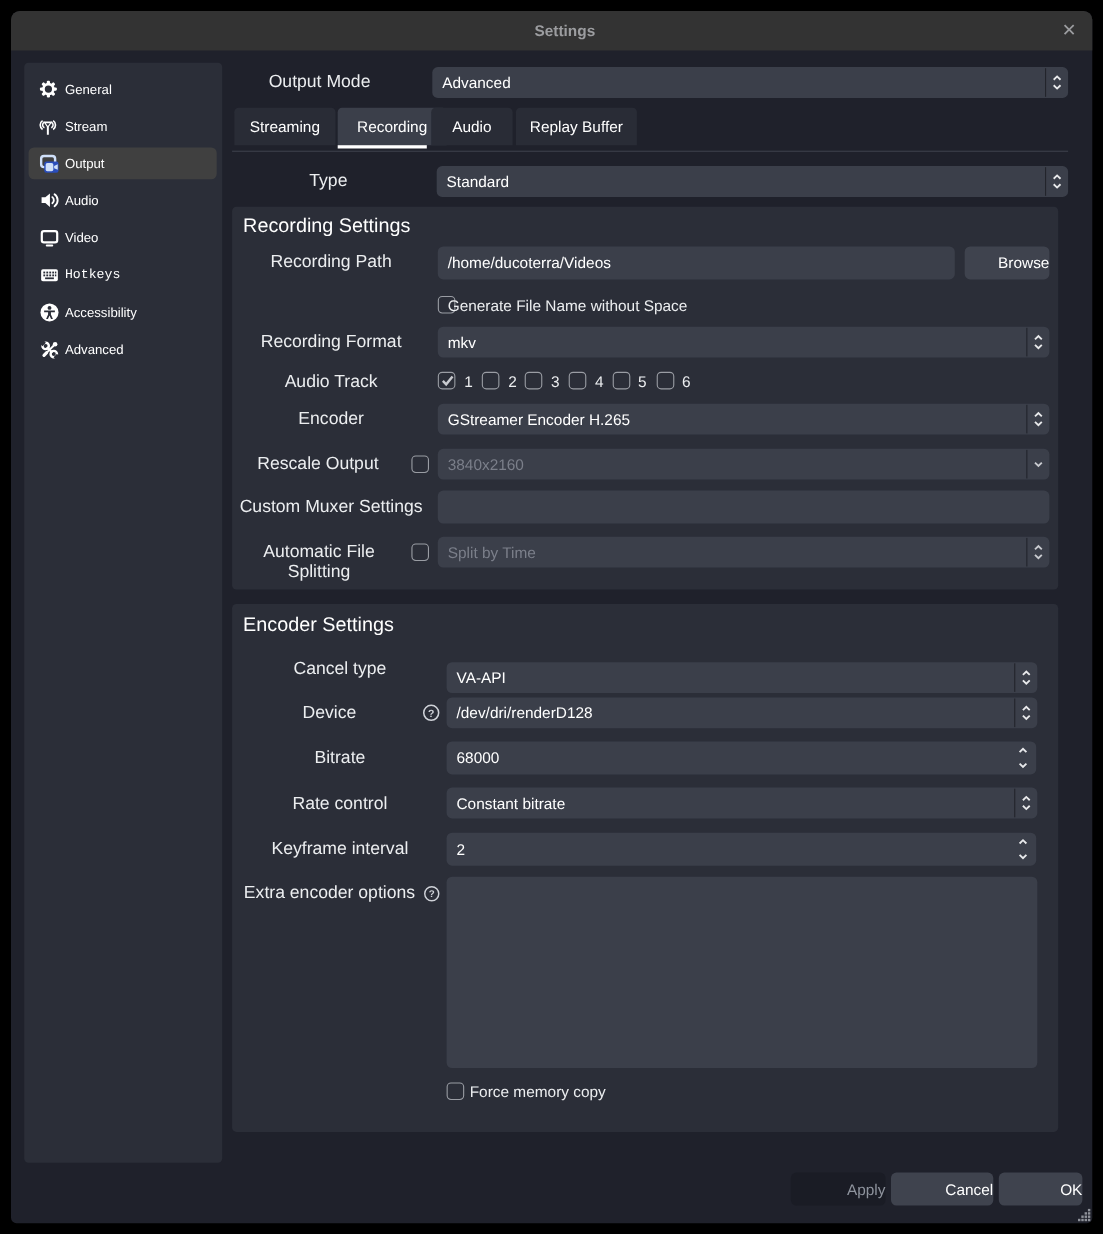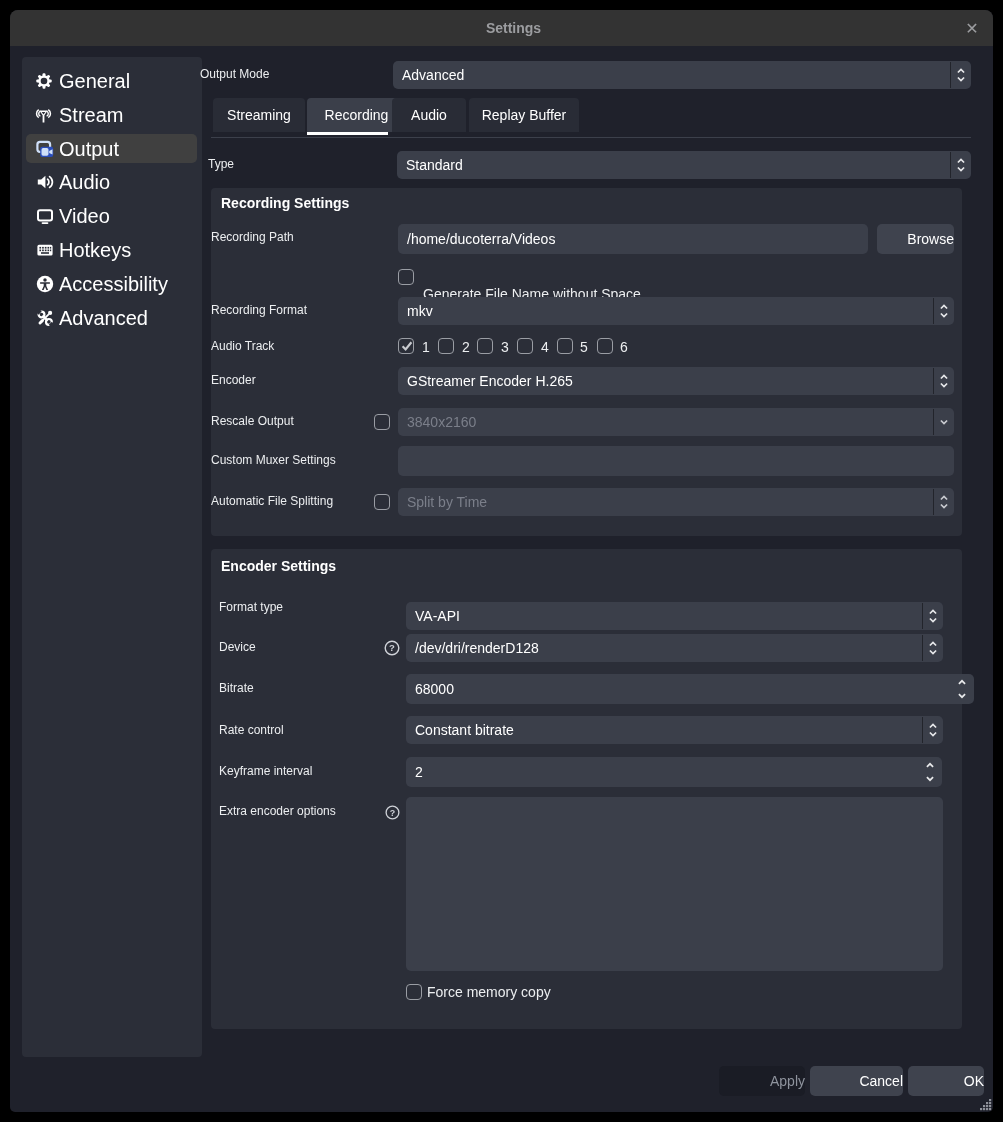--- a/index.html
+++ b/index.html
@@ -4,34 +4,34 @@
 <style>
   html,body{margin:0;padding:0;}
   body{width:1003px;height:1122px;background:#000;position:relative;overflow:hidden;
        font-family:"Liberation Sans", sans-serif;}
   .abs{position:absolute;}
   #win{left:10px;top:10px;width:983px;height:1102px;background:#1f212b;border-radius:8px 8px 5px 5px;}
   #titlebar{left:10px;top:10px;width:983px;height:36px;background:#333333;border-radius:8px 8px 0 0;}
   #title{left:22px;top:20px;width:983px;text-align:center;color:#9c9da0;font-size:14px;font-weight:bold;}
   #close{left:963px;top:20px;width:18px;height:18px;color:#9c9da0;font-size:16px;text-align:center;line-height:18px;}
   #sidebar{left:22px;top:57px;width:180px;height:1000px;background:#2b2e38;border-radius:4px;}
-  .sitem{left:26px;width:171px;height:29px;border-radius:5px;color:#ffffff;font-size:20px;}
+  .sitem{left:26px;width:171px;height:29px;border-radius:5px;color:#ffffff;font-size:12px;}
   .sitem.sel{background:#404040;}
   .sitem .slab{position:absolute;left:33px;top:50%;transform:translateY(-50%);}
   .sitem svg{position:absolute;left:9.5px;top:50%;transform:translateY(-50%);}
-  .lab{color:#eceef0;font-size:12px;text-align:left;transform:translateY(-1.5px);}
+  .lab{color:#eceef0;font-size:16px;text-align:center;transform:translateY(-1.5px);}
   .field{background:#3b3f4a;border-radius:5px;color:#ffffff;font-size:14px;}
   .field .txt{position:absolute;left:9px;top:50%;transform:translateY(-50%);white-space:nowrap;}
   .field .dtxt{position:absolute;left:9px;top:50%;transform:translateY(-50%);color:#7b7f8a;white-space:nowrap;}
   .sep{position:absolute;right:20px;top:1px;bottom:1px;width:1px;background:#22242b;}
   .arrs{position:absolute;right:0;top:0;height:100%;width:20px;}
   .btn{background:#3f434e;border-radius:5px;color:#fff;font-size:14px;text-align:right;}
   .btn span{position:absolute;left:0;right:0;top:50%;transform:translateY(-50%);}
   .grp{background:#2b2e38;border-radius:4px;}
-  .gtitle{color:#ffffff;font-size:14px;font-weight:bold;}
+  .gtitle{color:#ffffff;font-size:18px;font-weight:normal;}
   .cb{width:14px;height:14px;border:1.6px solid #9a9da4;border-radius:4px;background:transparent;}
   .tab{top:98px;height:34px;background:#292c36;border-radius:4px 4px 0 0;color:#fff;font-size:14px;text-align:center;}
   .tab span{position:absolute;left:0;right:0;top:50%;transform:translateY(-50%);}
   .tab.active{background:#3b3f4a;height:34px;}
   .tabline{left:211px;top:137px;width:760px;height:1px;background:#3c404b;}
   .underline{left:307px;top:131.5px;width:81px;height:3.6px;background:#ffffff;}
   .cblab{color:#eceef0;font-size:14px;}
 </style>
 </head>
 <body>
@@ -91,21 +91,21 @@
   </div>
 
 <div class="abs sitem" style="top:201px;">
     <svg width="18" height="18" viewBox="0 0 18 18">
   <rect x="2" y="3.2" width="14" height="10.2" rx="2" fill="none" stroke="#fff" stroke-width="2"></rect>
   <rect x="5.6" y="15.2" width="6.8" height="1.8" rx="0.9" fill="#fff"></rect>
     </svg>
   <span class="slab">Video</span>
   </div>
 
-<div class="abs sitem" style="top:235px;">
+<div class="abs sitem" style="top:235px;font-family:Liberation Mono, monospace;">
     <svg width="18" height="18" viewBox="0 0 18 18">
   <rect x="1.4" y="3.8" width="15.2" height="10.8" rx="1.6" fill="#fff"></rect>
   <g fill="#2b2e38">
     <rect x="3.4" y="5.9" width="1.7" height="1.7"></rect>
         <rect x="6.1" y="5.9" width="1.7" height="1.7"></rect>
     <rect x="8.8" y="5.9" width="1.7" height="1.7"></rect>
         <rect x="11.5" y="5.9" width="1.7" height="1.7"></rect>
     <rect x="14" y="5.9" width="1.2" height="1.7"></rect>
     <rect x="3.4" y="8.5" width="1.7" height="1.7"></rect>
         <rect x="6.1" y="8.5" width="1.7" height="1.7"></rect>
@@ -188,21 +188,21 @@
 
 <div class="abs lab" style="left:211px;top:231px;width:180px;">Recording Path</div>
 <div class="abs field" style="left:398px;top:224px;width:470px;height:30px;">
     <span class="txt">/home/ducoterra/Videos</span>
   </div>
 <div class="abs btn" style="left:877px;top:224px;width:77px;height:30px;">
     <span>Browse</span>
   </div>
 
 <div class="abs cb" style="left:398px;top:269px;"></div>
-<div class="abs cblab" style="left:423px;top:270px;margin-top:16px;">Generate File Name without Space</div>
+<div class="abs cblab" style="left:407px;top:270px;">Generate File Name without Space</div>
 
 <div class="abs lab" style="left:211px;top:304px;width:180px;">Recording Format</div>
 <div class="abs field" style="left:398px;top:297px;width:556px;height:28px;">
   <span class="txt">mkv</span>
     <div class="sep"></div>
   <div class="arrs"><svg width="20" height="28" viewBox="0 0 20 28">
         <g stroke="#e8e9eb" stroke-width="1.7" fill="none">
           <path d="M6.9,11.5 L10,8.5 L13.1,11.5"></path>
           <path d="M6.9,16.5 L10,19.5 L13.1,16.5"></path>
         </g>
@@ -262,21 +262,21 @@
         <g stroke="#c9cbd0" stroke-width="1.7" fill="none">
           <path d="M6.9,11.5 L10,8.5 L13.1,11.5"></path>
           <path d="M6.9,16.5 L10,19.5 L13.1,16.5"></path>
         </g>
       </svg></div>
 </div>
 
 <div class="abs grp" style="left:211px;top:549px;width:751px;height:480px;"></div>
 <div class="abs gtitle" style="left:221px;top:558px;">Encoder Settings</div>
 
-<div class="abs lab" style="left:219px;top:601px;width:180px;">Format type</div>
+<div class="abs lab" style="left:219px;top:601px;width:180px;">Cancel type</div>
 <div class="abs field" style="left:406px;top:602px;width:537px;height:28px;">
   <span class="txt">VA-API</span>
     <div class="sep"></div>
   <div class="arrs"><svg width="20" height="28" viewBox="0 0 20 28">
         <g stroke="#e8e9eb" stroke-width="1.7" fill="none">
           <path d="M6.9,11.5 L10,8.5 L13.1,11.5"></path>
           <path d="M6.9,16.5 L10,19.5 L13.1,16.5"></path>
         </g>
       </svg></div>
 </div>
@@ -291,21 +291,21 @@
     <div class="sep"></div>
   <div class="arrs"><svg width="20" height="28" viewBox="0 0 20 28">
         <g stroke="#e8e9eb" stroke-width="1.7" fill="none">
           <path d="M6.9,11.5 L10,8.5 L13.1,11.5"></path>
           <path d="M6.9,16.5 L10,19.5 L13.1,16.5"></path>
         </g>
       </svg></div>
 </div>
 
 <div class="abs lab" style="left:219px;top:682px;width:180px;">Bitrate</div>
-<div class="abs field" style="left:406px;top:674px;width:536px;height:30px;padding-left:32px;">
+<div class="abs field" style="left:406px;top:674px;width:536px;height:30px;">
   <span class="txt">68000</span>
   <div class="arrs"><svg width="20" height="30" viewBox="0 0 20 30">
         <g stroke="#e8e9eb" stroke-width="1.7" fill="none">
           <path d="M4.9,9.8 L8,6.8 L11.1,9.8"></path>
           <path d="M4.9,20.2 L8,23.2 L11.1,20.2"></path>
         </g>
       </svg></div>
 </div>
 
 <div class="abs lab" style="left:219px;top:724px;width:180px;">Rate control</div>

